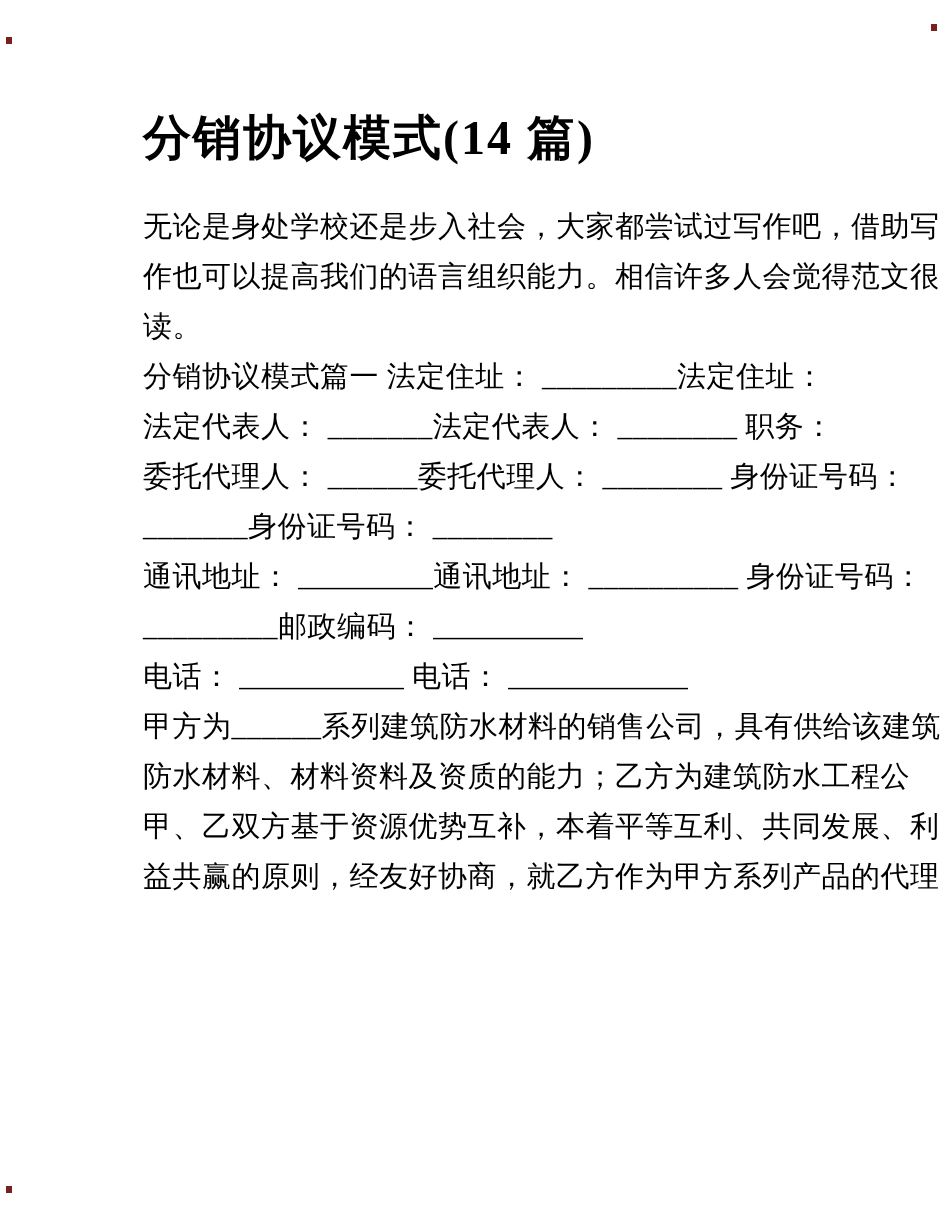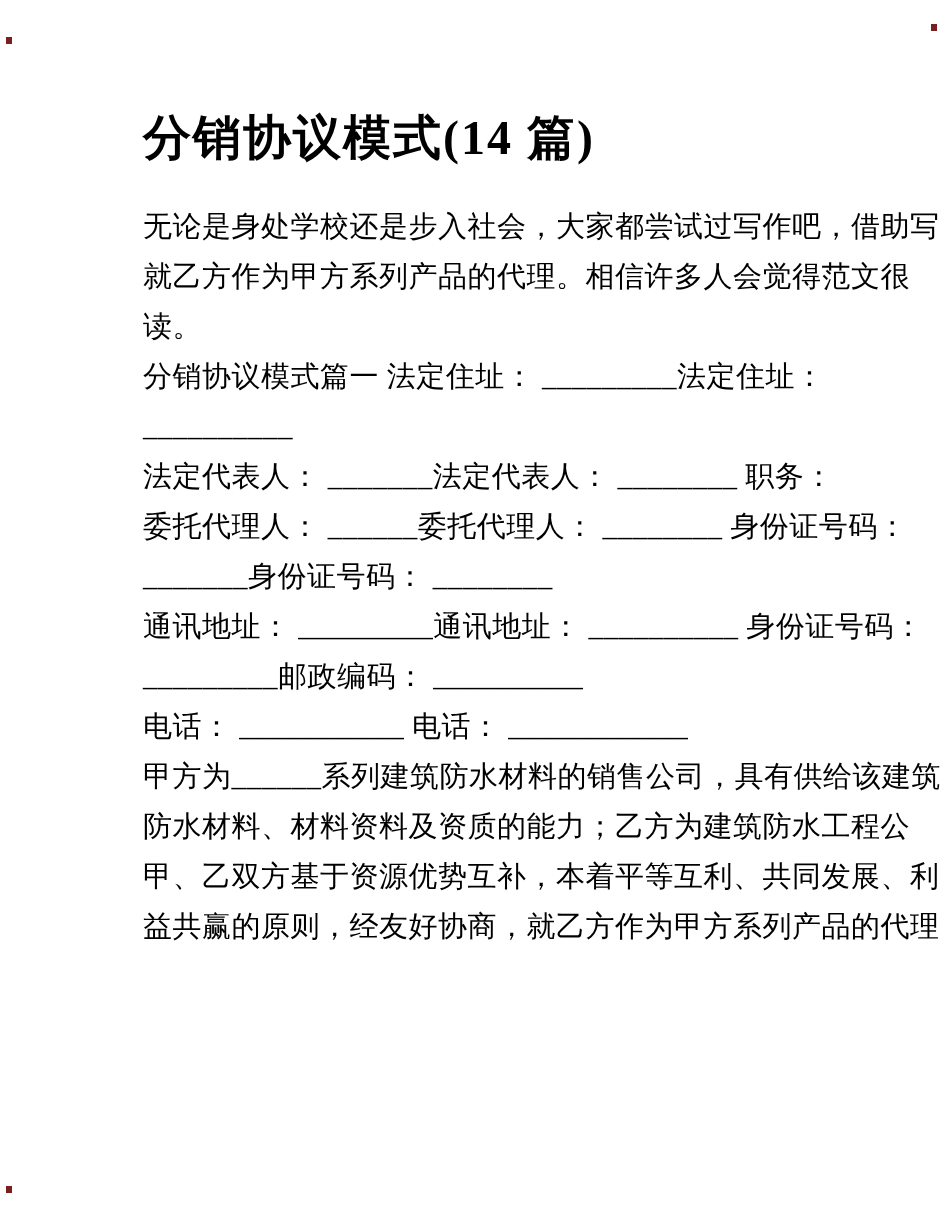--- a/index.html
+++ b/index.html
@@ -55,24 +55,23 @@
     background: var(--marker-color, #7a1f1f);
   }
 </style>
 </head>
 <body style="--marker-color: #7a1f1f; background: rgb(255, 255, 255); color: rgb(0, 0, 0);">
 
 <div class="page">
   <div class="doc-title">分销协议模式(14 篇)</div>
   <div class="doc-body" id="doc-lines">
       <div class="text-line">无论是身处学校还是步入社会，大家都尝试过写作吧，借助写</div>
-      <div class="text-line">就乙方作为甲方系列产品的代理。相信许多人会觉得范文很</div>
+      <div class="text-line">作也可以提高我们的语言组织能力。相信许多人会觉得范文很</div>
       <div class="text-line">读。</div>
       <div class="text-line">分销协议模式篇一 法定住址： _________法定住址：</div>
-      <div class="text-line">__________</div>
       <div class="text-line">法定代表人： _______法定代表人： ________ 职务：</div>
       <div class="text-line">委托代理人： ______委托代理人： ________ 身份证号码：</div>
       <div class="text-line">_______身份证号码： ________</div>
       <div class="text-line">通讯地址： _________通讯地址： __________ 身份证号码：</div>
       <div class="text-line">_________邮政编码： __________</div>
       <div class="text-line">电话： ___________ 电话： ____________</div>
       <div class="text-line">甲方为______系列建筑防水材料的销售公司，具有供给该建筑</div>
       <div class="text-line">防水材料、材料资料及资质的能力；乙方为建筑防水工程公</div>
       <div class="text-line">甲、乙双方基于资源优势互补，本着平等互利、共同发展、利</div>
       <div class="text-line">益共赢的原则，经友好协商，就乙方作为甲方系列产品的代理</div>

